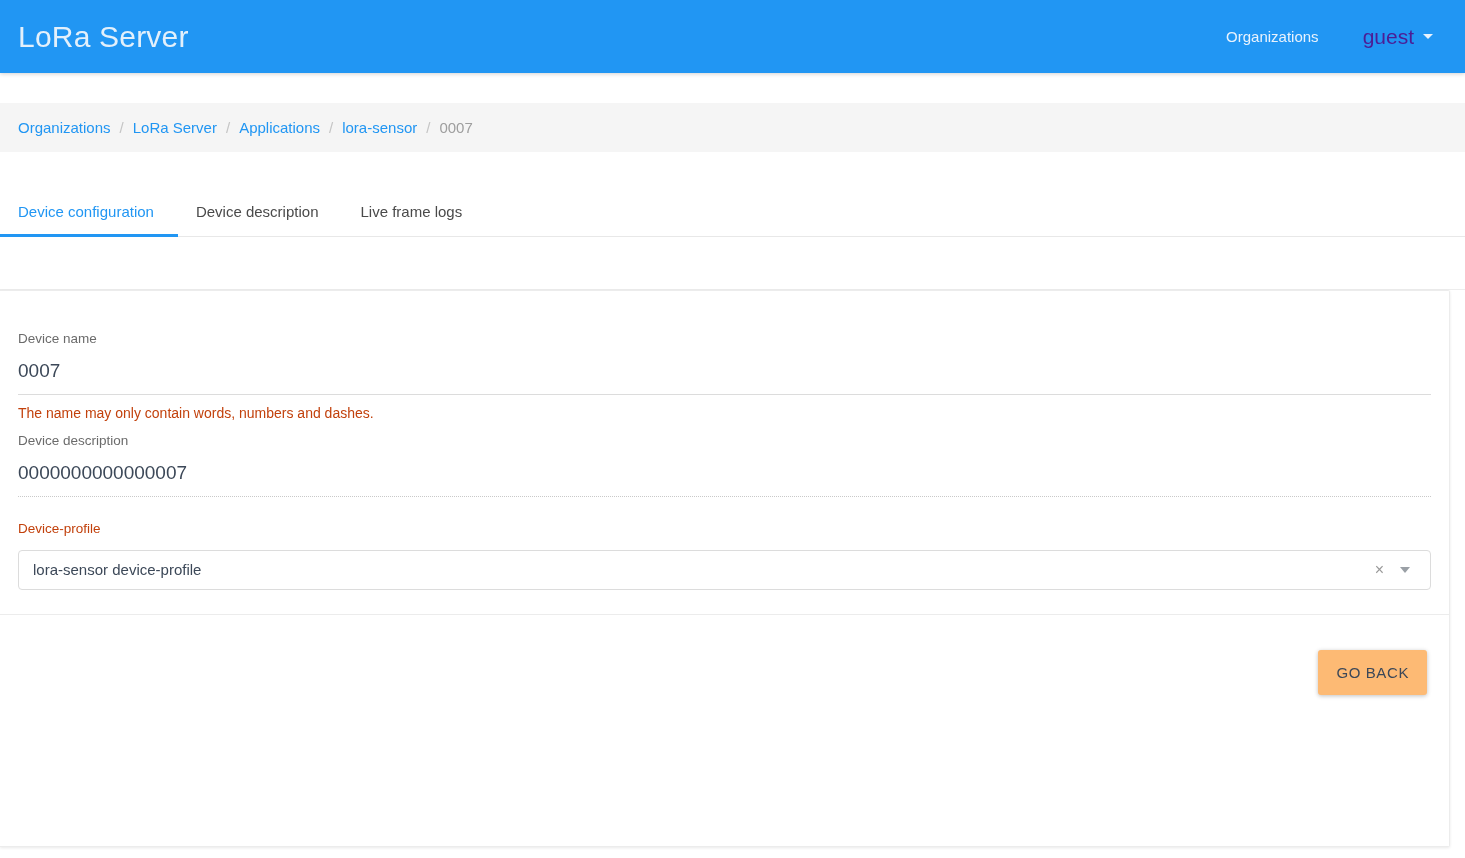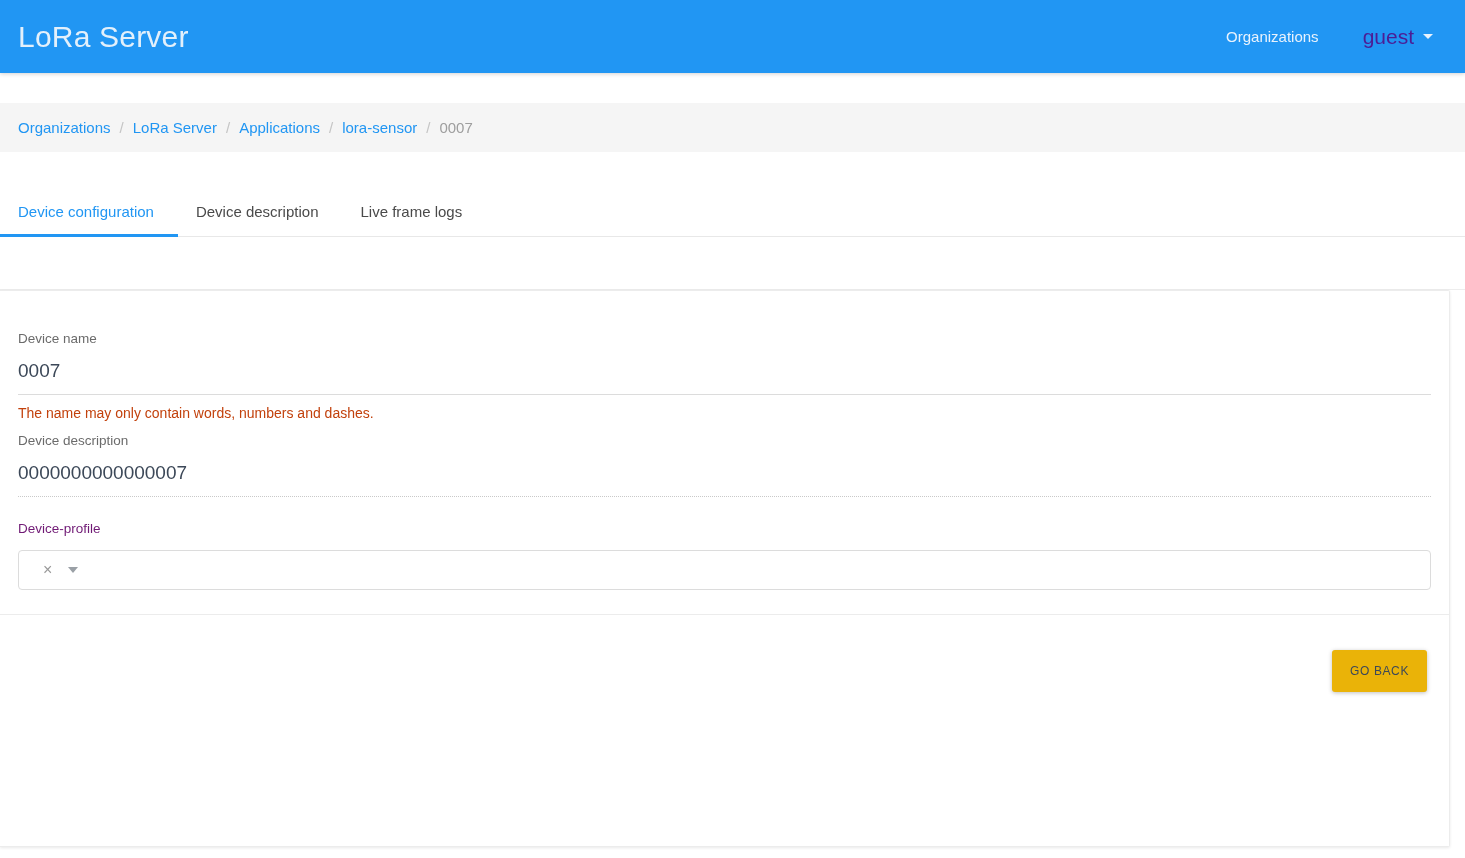--- a/index.html
+++ b/index.html
@@ -144,21 +144,21 @@
     cursor: default;
   }
   .field-hint {
     font-size: 14px;
     color: #c2410c;
     padding-top: 10px;
   }
 
   .select-label {
     font-size: 13.5px;
-    color: #701a75;
+    color: #c2410c;
     padding-top: 24px;
   }
   .select-box {
     margin-top: 14px;
     height: 40px;
     border: 1px solid #dcdcdc;
     border-radius: 4px;
     background: #fff;
     display: flex;
     align-items: center;
@@ -192,26 +192,26 @@
     margin: 24px -18px 0 -18px;
   }
 
   .btn-row {
     display: flex;
     justify-content: flex-end;
     padding-top: 35px;
     padding-right: 4px;
   }
   .btn-goback {
-    background: #eab308;
+    background: #fdba74;
     border: none;
     border-radius: 3px;
     box-shadow: 0 1px 4px rgba(0,0,0,0.25);
     font-family: "Liberation Sans", sans-serif;
-    font-size: 12px;
+    font-size: 15px;
     letter-spacing: 0.6px;
     color: #3c4858;
     padding: 14px 18px;
     cursor: pointer;
   }
 </style>
 </head>
 <body>
 
 <div class="appbar">
@@ -259,20 +259,21 @@
       <div class="field-label">Device description</div>
     </div>
 
     <div class="field">
       <div class="field-value readonly">0000000000000007</div>
     </div>
 
     <div class="field">
       <div class="select-label">Device-profile</div>
       <div class="select-box">
+        <span class="select-value">lora-sensor device-profile</span>
         <span class="select-clear">×</span>
         <span class="select-caret"></span>
       </div>
     </div>
 
     <div class="card-divider"></div>
 
     <div class="btn-row">
       <button class="btn-goback">GO BACK</button>
     </div>

